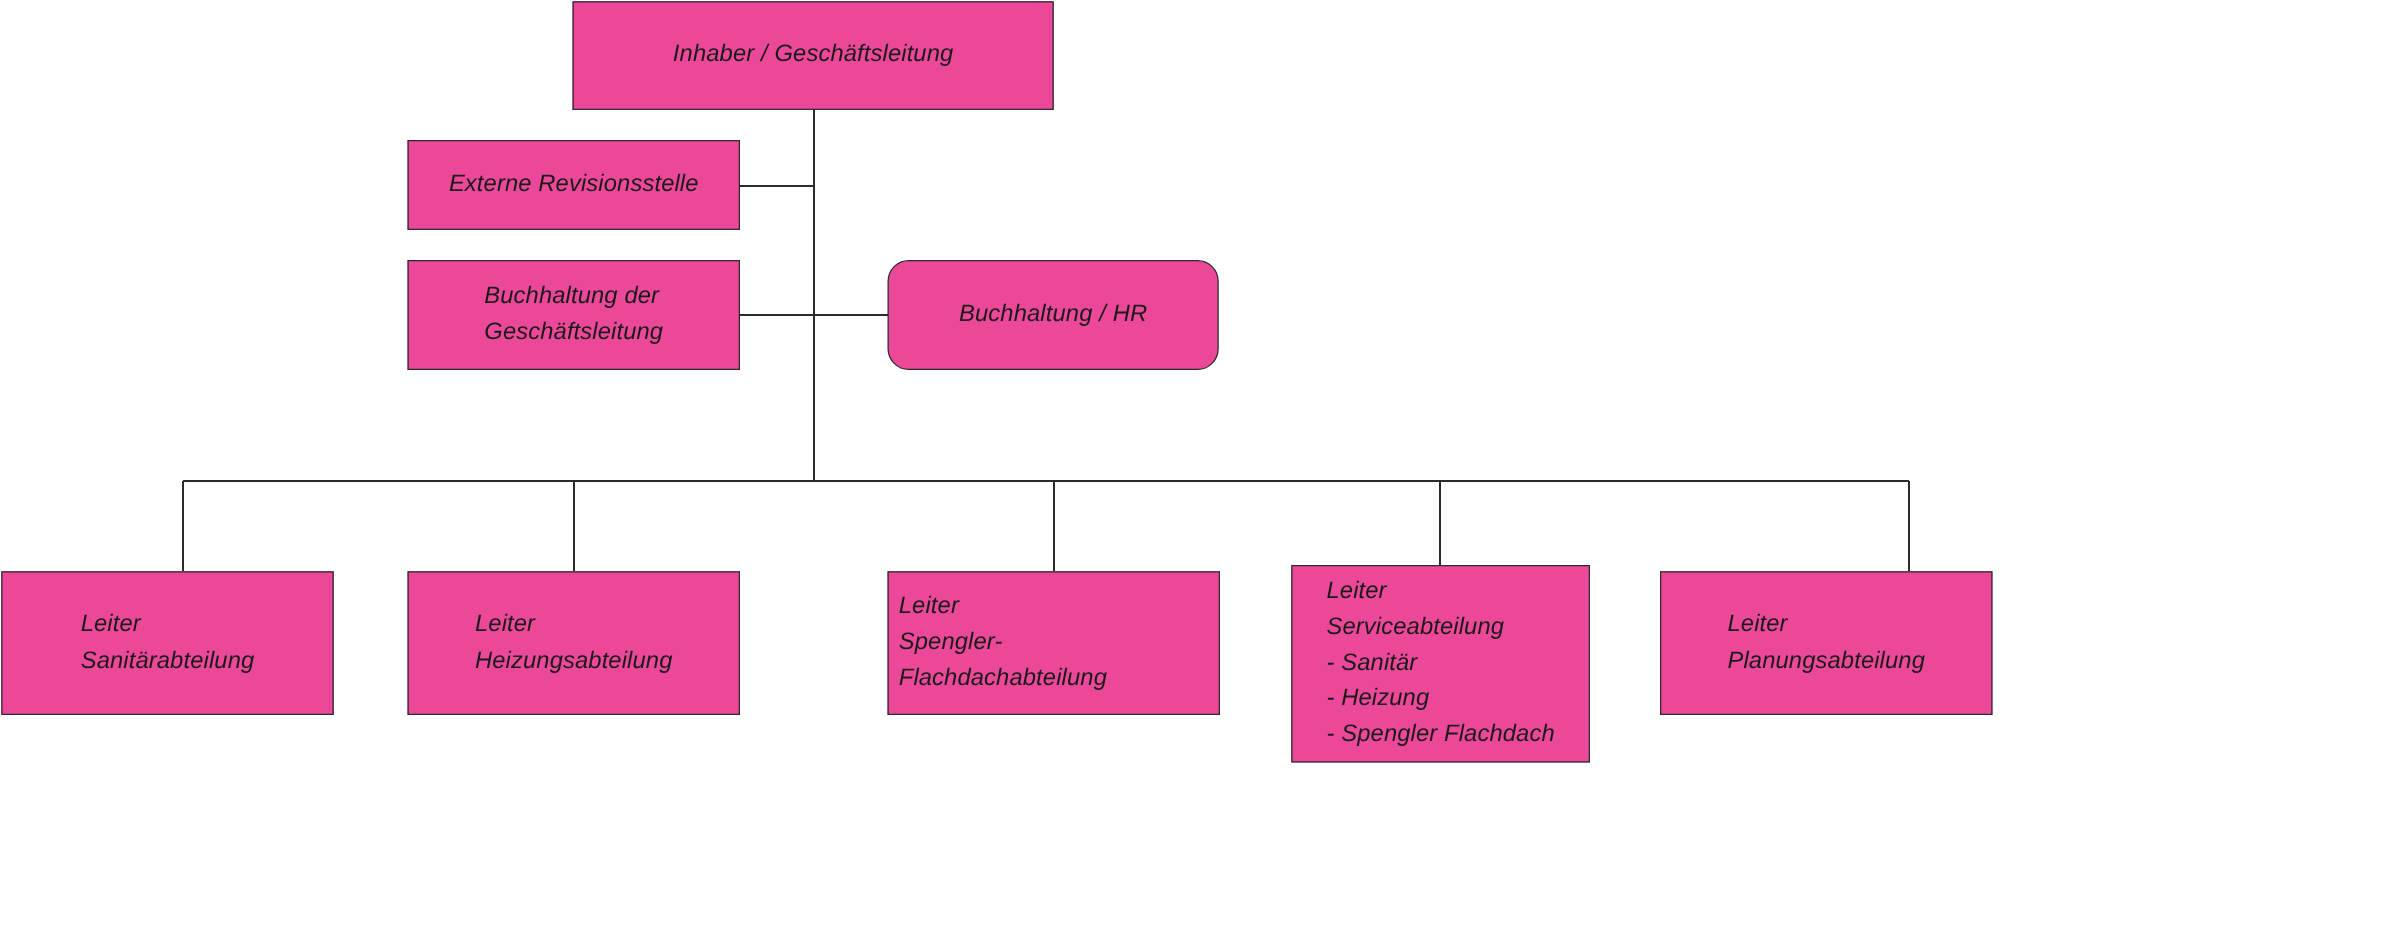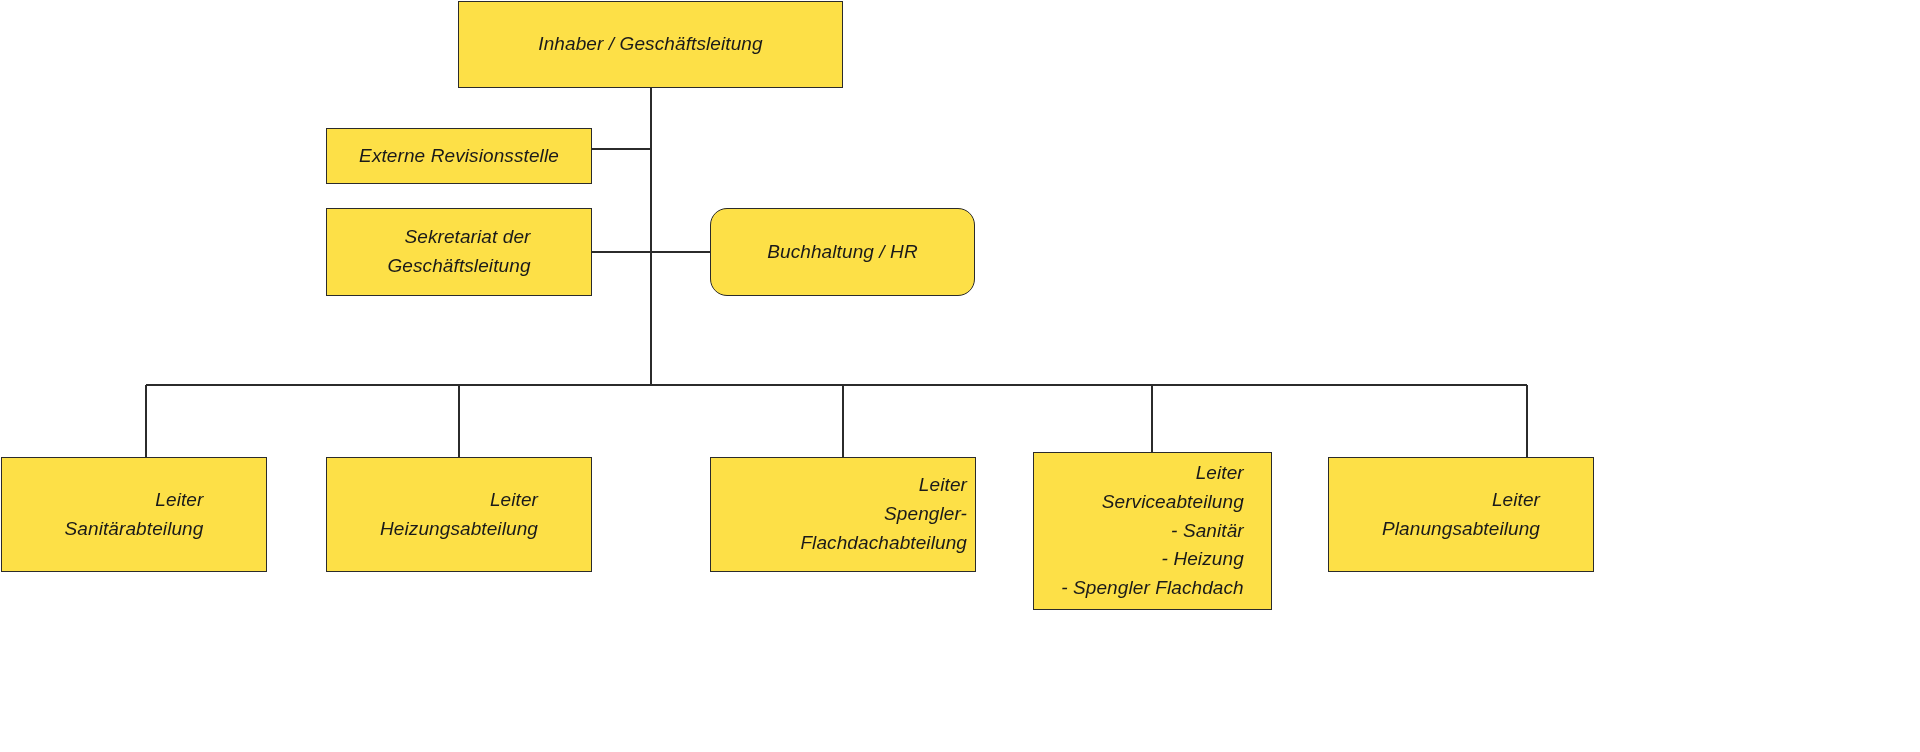--- a/index.html
+++ b/index.html
@@ -22,26 +22,26 @@
     position: absolute;
     left: 0;
     top: 0;
     width: 1920px;
     height: 752px;
     pointer-events: none;
   }
   .node {
     position: absolute;
     box-sizing: border-box;
-    background: #fde047;
+    background: #ec4899;
     border: 1.6px solid #2b2b2b;
     display: flex;
     align-items: center;
     justify-content: center;
-    text-align: right;
+    text-align: left;
     z-index: 2;
   }
   .node-label {
     font-style: italic;
     font-size: 19px;
     line-height: 1.42;
     color: #1a1a1a;
     white-space: pre-line;
     padding: 0 8px;
     letter-spacing: 0.1px;
@@ -67,26 +67,26 @@
         <line x1="843" y1="385" x2="843" y2="457"></line>
         <line x1="1152" y1="385" x2="1152" y2="452"></line>
         <line x1="1527" y1="385" x2="1527" y2="457"></line>
       </g>
   </svg>
 
   <div class="node" style="left: 458px; top: 1px; width: 385px; height: 87px;">
     <span class="node-label">Inhaber / Geschäftsleitung</span>
   </div>
 
-  <div class="node" style="left: 326px; top: 128px; width: 266px; height: 56px;">
+  <div class="node" style="left: 326px; top: 112px; width: 266px; height: 72px;">
     <span class="node-label">Externe Revisionsstelle</span>
   </div>
 
   <div class="node" style="left: 326px; top: 208px; width: 266px; height: 88px;">
-    <span class="node-label multiline">Sekretariat der
+    <span class="node-label multiline">Buchhaltung der
 Geschäftsleitung</span>
   </div>
 
   <div class="node" style="left: 710px; top: 208px; width: 265px; height: 88px; border-radius: 17px;">
     <span class="node-label">Buchhaltung / HR</span>
   </div>
 
   <div class="node" style="left: 1px; top: 457px; width: 266px; height: 115px;">
     <span class="node-label multiline">Leiter
 Sanitärabteilung</span>

